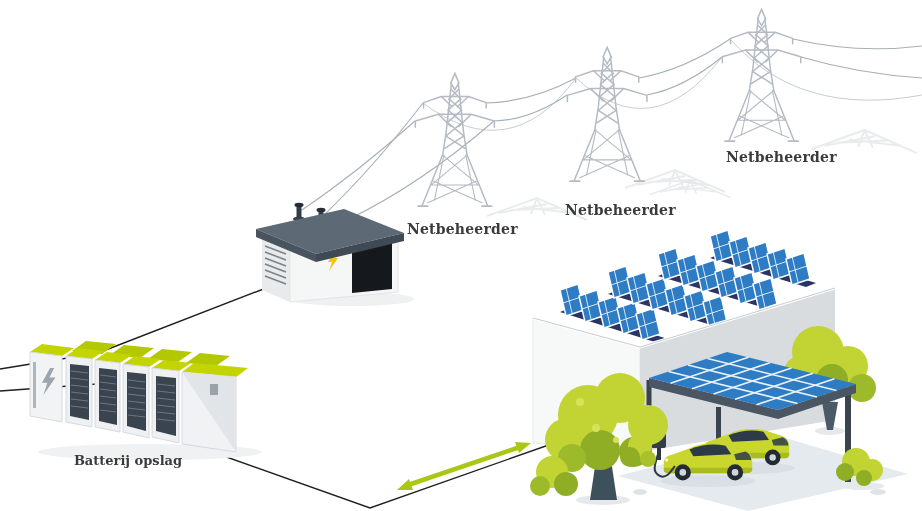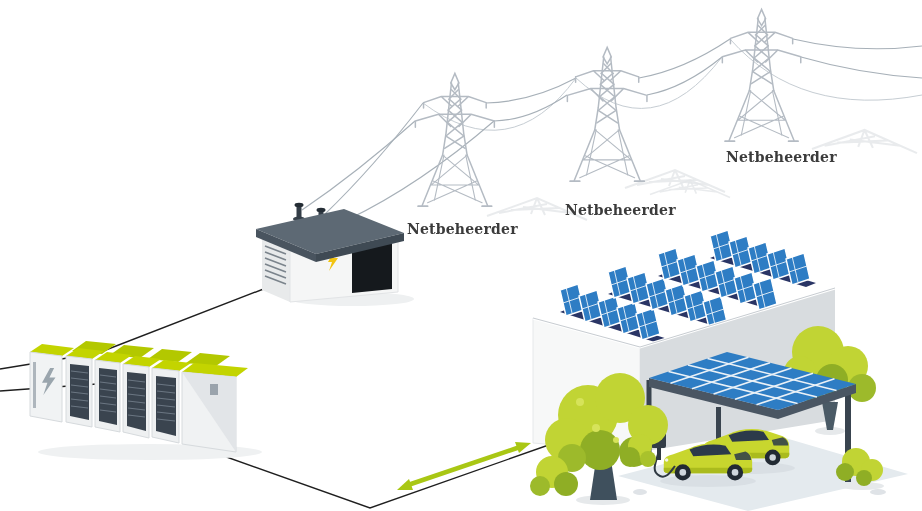--- a/index.html
+++ b/index.html
@@ -293,16 +293,17 @@
         <circle cx="864" cy="478" r="8" fill="#8fae25"></circle>
   </g>
 
   <g>
     <line x1="408" y1="485" x2="520" y2="447" stroke="#a9c714" stroke-width="4.5"></line>
     <polygon points="397,490 413,490 409,479" fill="#a9c714"></polygon>
     <polygon points="531,443 519,453 515,442" fill="#a9c714"></polygon>
   </g>
 </svg>
 
+<div class="lbl lbl-battery">Batterij opslag</div>
 <div class="lbl lbl-pylon lbl-p1">Netbeheerder</div>
 <div class="lbl lbl-pylon lbl-p2">Netbeheerder</div>
 <div class="lbl lbl-pylon lbl-p3">Netbeheerder</div>
 </div>
 
 </body></html>

